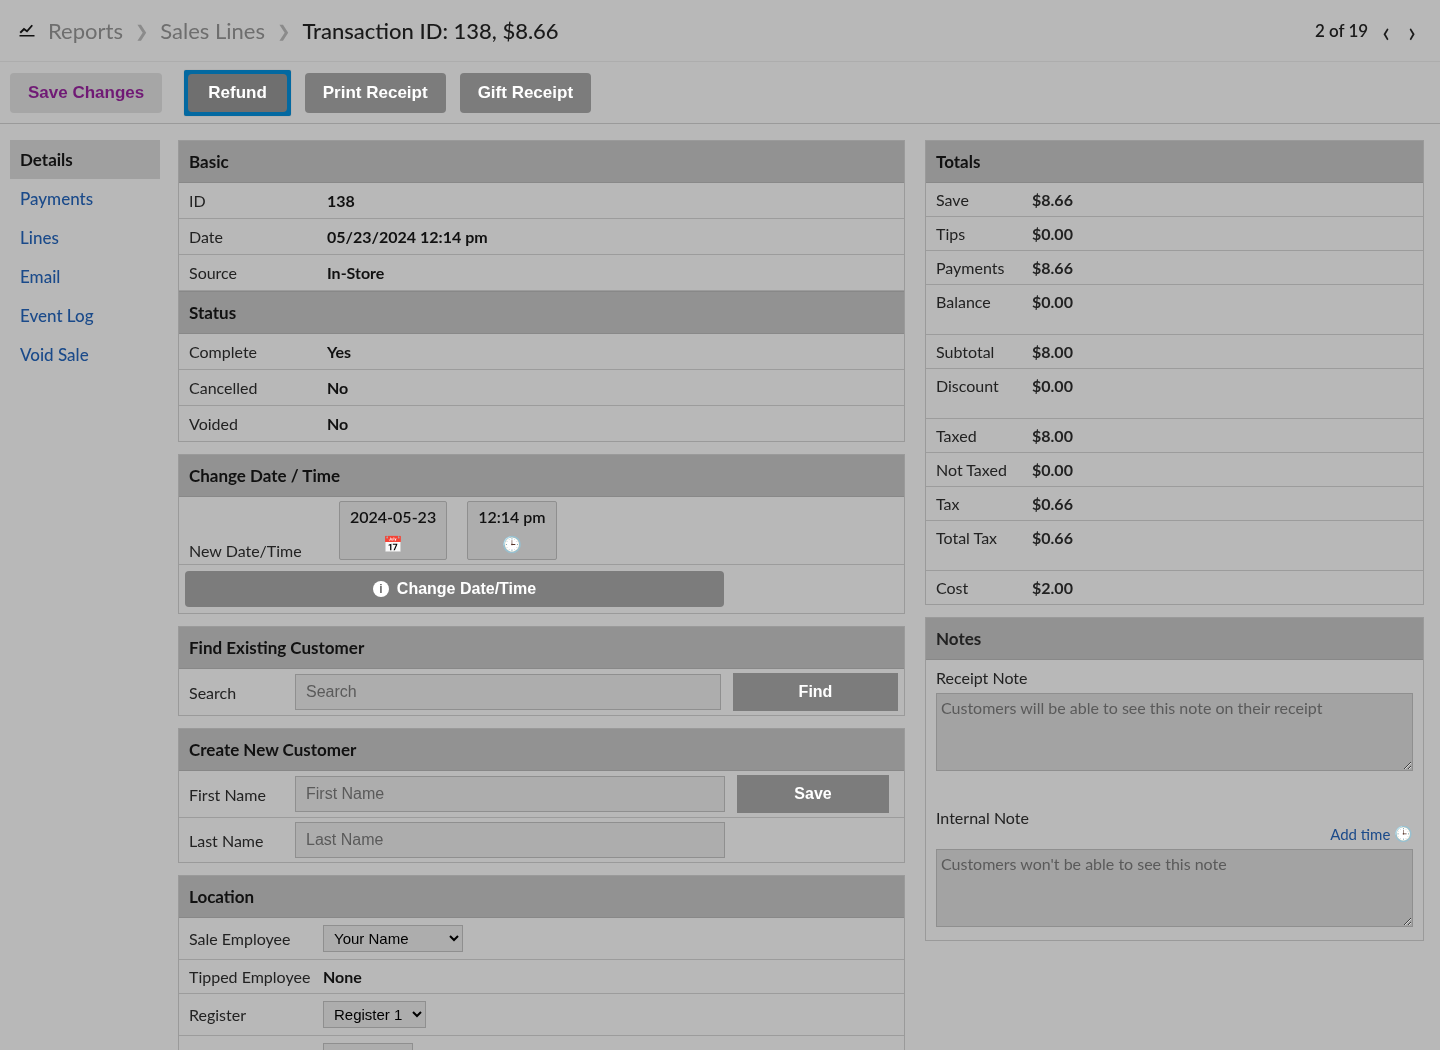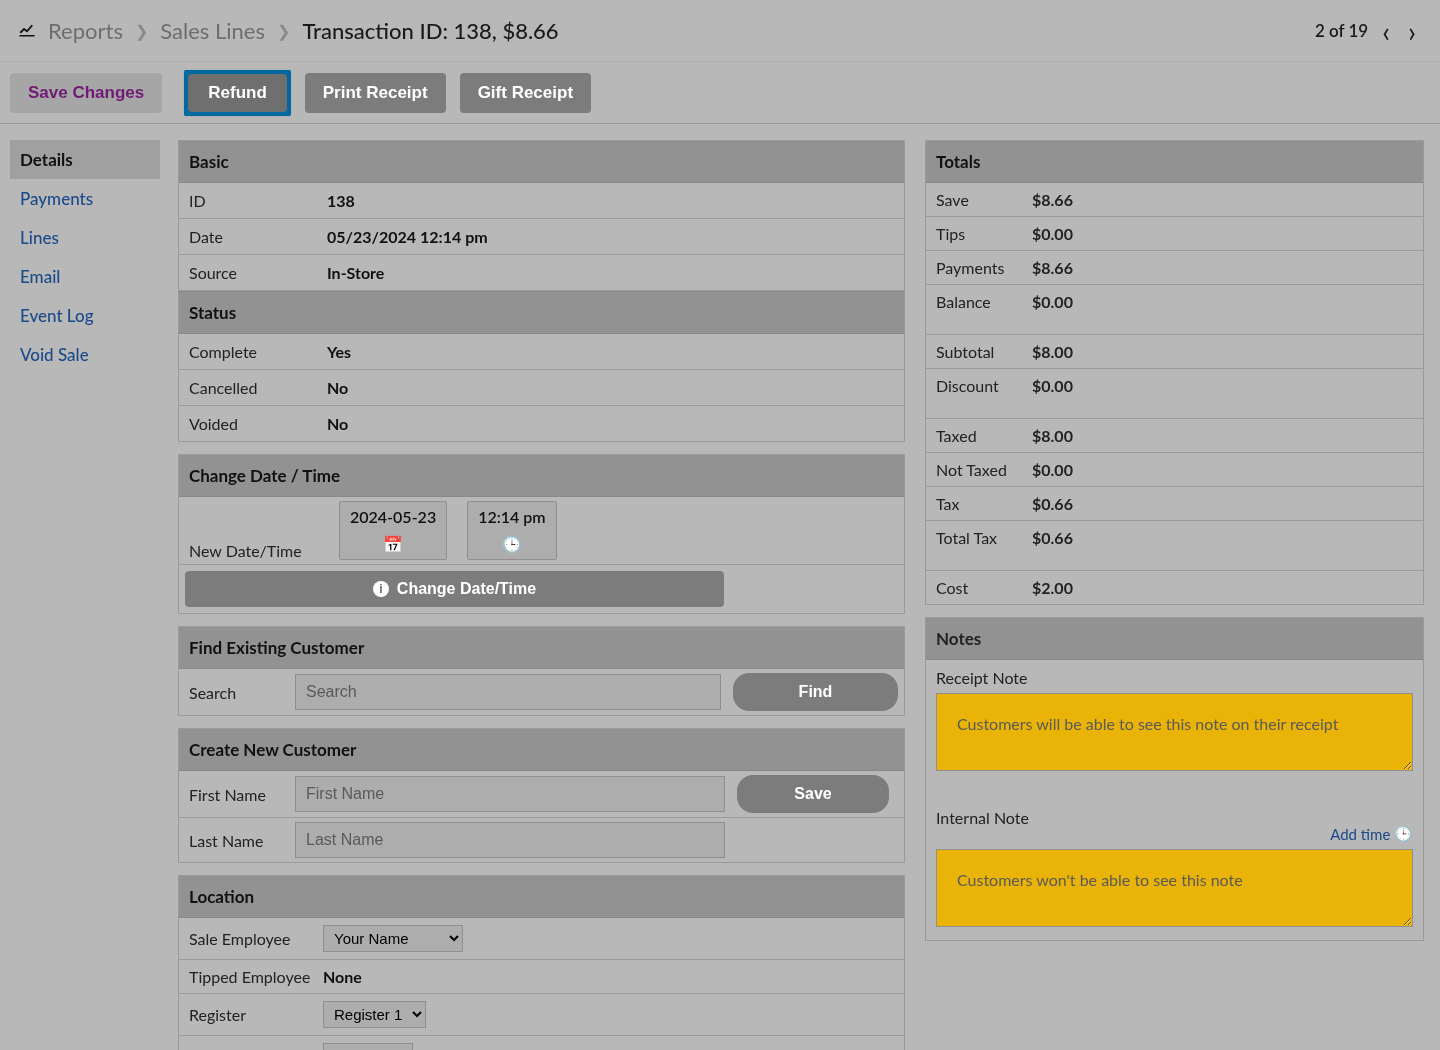--- a/index.html
+++ b/index.html
@@ -51,37 +51,37 @@
   .icon-sm { font-size:14px; color:#555; }
 
   .wide-btn { margin:6px; width: calc(76% - 12px); background:#7c7c7c; color:#fff; border:none; border-radius:4px; padding:9px 0; font-size:16px; font-weight:600; display:flex; align-items:center; justify-content:center; gap:8px; }
   .wide-btn .circ { display:inline-flex; width:16px; height:16px; border-radius:50%; background:#fff; color:#6a6a6a; align-items:center; justify-content:center; font-size:12px; font-weight:900; }
 
   .field-row { display:flex; align-items:center; border-bottom:1px solid #9c9c9c; padding: 4px 6px 4px 10px; gap:6px; }
   .field-row:last-child { border-bottom:none; }
   .field-row .lbl { width: 100px; font-size:16px; }
   .txt { flex:1; padding: 8px 10px; border:1px solid #8f8f8f; background:#adadad; font-size:16px; color:#333; }
   .txt::placeholder { color:#5a5a5a; }
-  .find-btn { width:165px; background:#7c7c7c; color:#fff; border:none; border-radius:16px; padding:10px 0; font-size:16px; font-weight:600; margin-left:6px; }
+  .find-btn { width:165px; background:#7c7c7c; color:#fff; border:none; border-radius:0; padding:10px 0; font-size:16px; font-weight:600; margin-left:6px; }
 
   .field-row.two .lbl { width: 100px; }
 
   select.sel { background:#adadad; border:1px solid #8f8f8f; font-size:15px; padding:3px 6px; }
 
   
   .tot-row { display:flex; align-items:center; border-bottom:1px solid #9c9c9c; padding: 7px 10px 7px 10px; font-size:16px; }
   .tot-row:last-child { border-bottom:none; }
   .tot-row .lbl { width: 96px; }
   .tot-row .val { font-weight:700; }
   .tot-group-gap { height: 16px; }
 
   .notes-header { background:#929292; padding:10px; font-weight:700; font-size:17px; border-bottom:1px solid #888; }
   .note-lbl { padding: 8px 10px 6px 10px; font-size:16px; display:flex; justify-content:space-between; align-items:center; }
   .addtime { color:#1a4a8a; font-size:15px; display:flex; align-items:center; gap:4px; cursor:pointer;margin-top:32px; }
-  textarea.note { width: calc(100% - 20px); margin: 0 10px 10px 10px; height: 78px; background:#eab308; border:1px solid #8f8f8f; padding:20px; font-size:16px; font-family:inherit; resize: vertical; }
+  textarea.note { width: calc(100% - 20px); margin: 0 10px 10px 10px; height: 78px; background:#a3a3a3; border:1px solid #8f8f8f; padding:4px; font-size:16px; font-family:inherit; resize: vertical; }
   textarea.note::placeholder { color:#5a5a5a; }
 </style>
 </head>
 <body>
 
 <div class="topbar">
   <div class="crumbs">
     <span class="icon">
       <svg width="18" height="18" viewBox="0 0 24 24">
           <path d="M3 17l5-5 4 3 7-8" stroke="#111" stroke-width="2.5" fill="none"></path>

